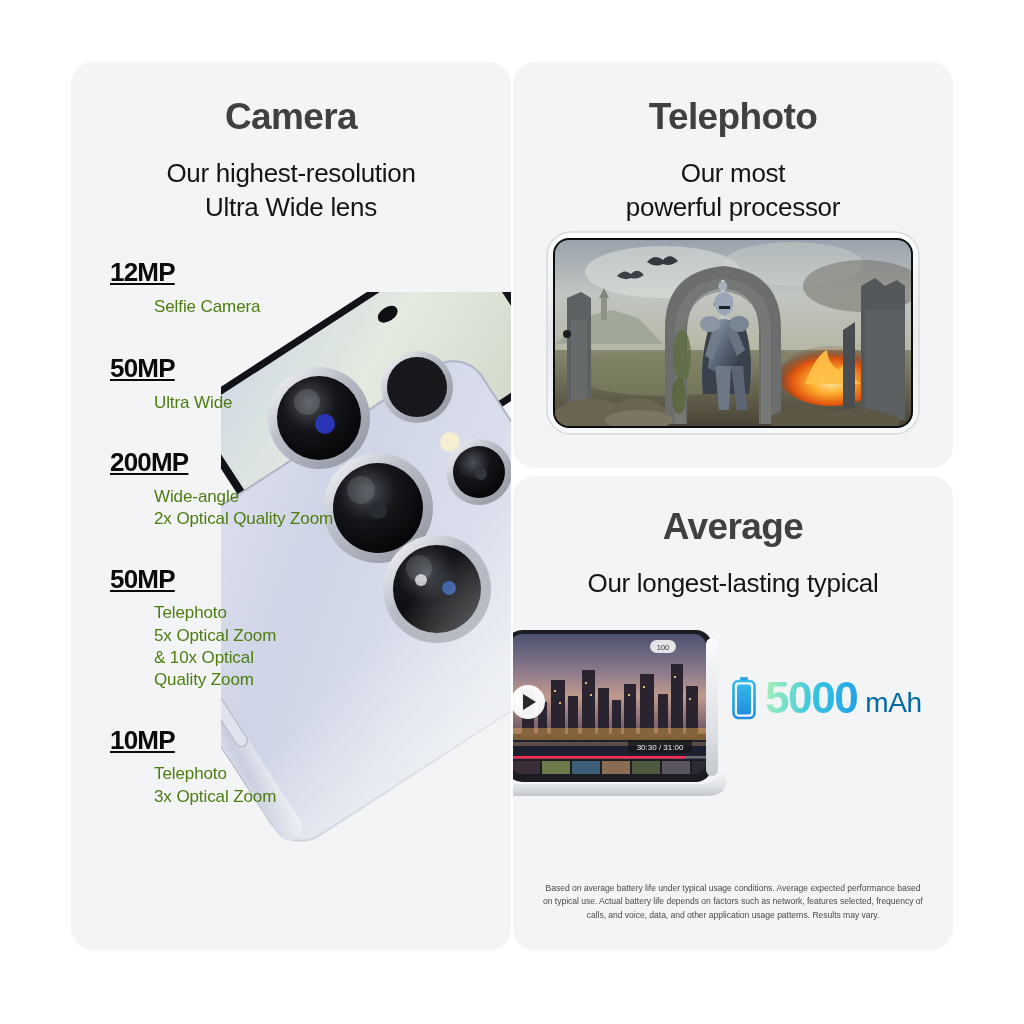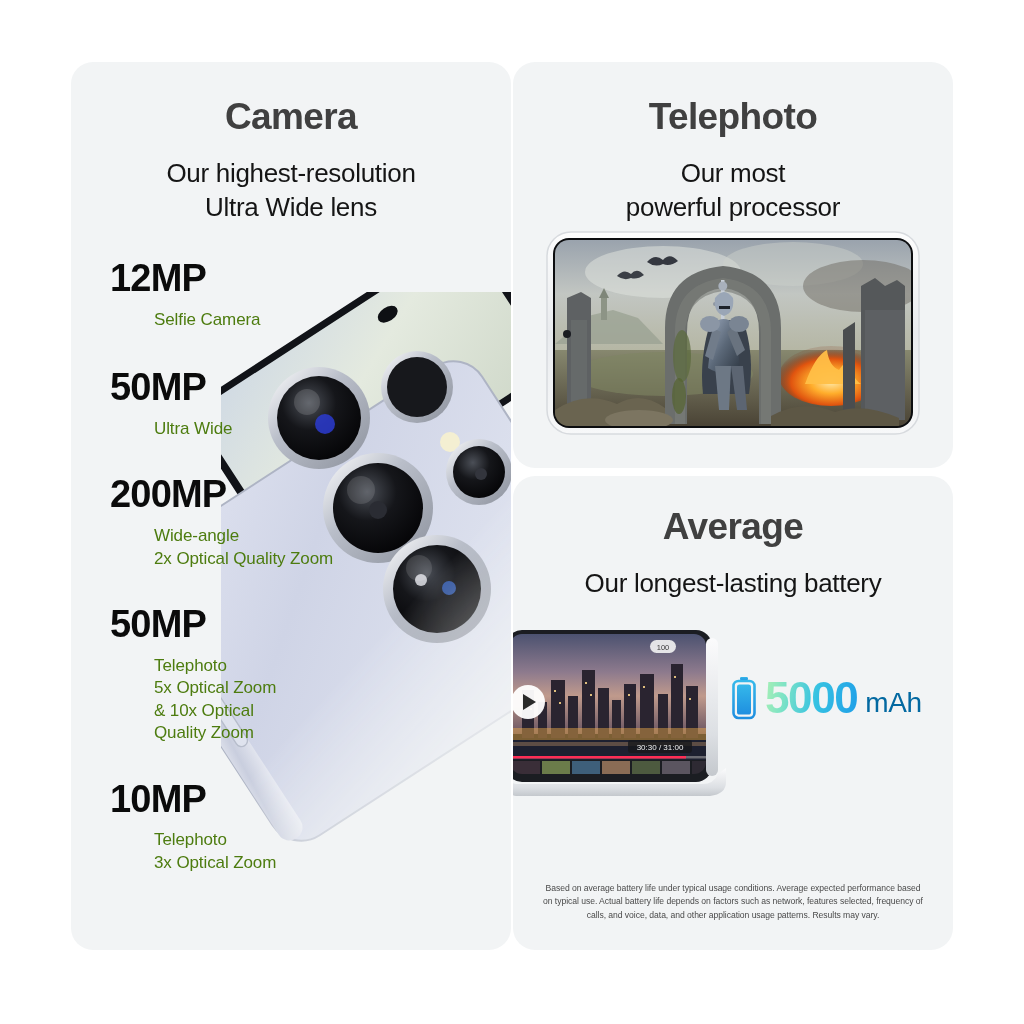--- a/index.html
+++ b/index.html
@@ -60,25 +60,26 @@
   .spec-list {
     position: absolute;
     left: 39px;
     top: 196px;
     width: 260px;
     z-index: 5;
   }
   .spec { margin-bottom: 26px; }
   .spec:last-child { margin-bottom: 0; }
   .spec-mp {
-    font-size: 38px;
+    font-size: 26px;
     font-weight: 700;
     letter-spacing: -0.8px;
     color: #0b0b0b;
     line-height: 1.1;
+    text-decoration: underline;
   }
   .spec-desc {
     margin-top: 9px;
     font-size: 17px;
     line-height: 1.32;
     color: #4d7c0f;
     white-space: pre-line;
     letter-spacing: -0.1px;
     margin-left: 44px;
   }
@@ -394,21 +395,21 @@
         <path d="M104 38 q8 -9 16 -2 q7 -8 15 1 q-8 6 -15 3 q-8 4 -16 -2 z" fill="#343840"></path>
       </g>
 
       <circle cx="24" cy="110" r="4" fill="#1a1c20"></circle>
     </svg>
   </section>
 
   <section class="card" id="card-battery">
 
     <h2 class="card-title">Average</h2>
-    <p class="card-sub" style="white-space:pre-line;">Our longest-lasting battery</p>
+    <p class="card-sub" style="white-space:pre-line;">Our longest-lasting typical</p>
 
     <div id="battery-row">
 
       <svg id="battery-tablet-art" viewBox="0 0 220 190">
         <defs>
           <linearGradient id="duskG" x1="0" y1="0" x2="0" y2="1">
             <stop offset="0%" stop-color="#4c5270"></stop>
             <stop offset="38%" stop-color="#8d7a8d"></stop>
             <stop offset="62%" stop-color="#c09a8c"></stop>
             <stop offset="100%" stop-color="#6a5562"></stop>

